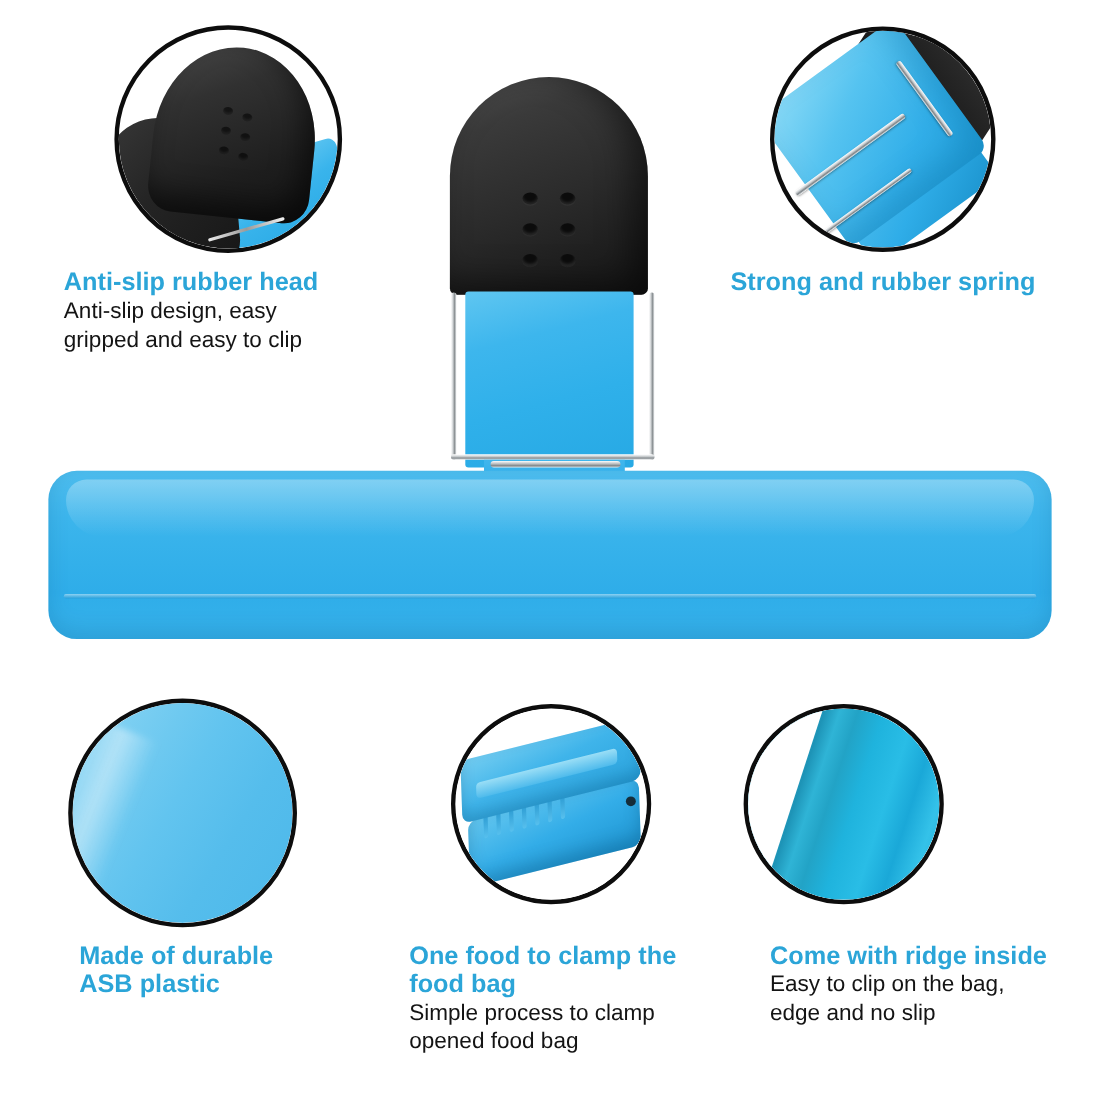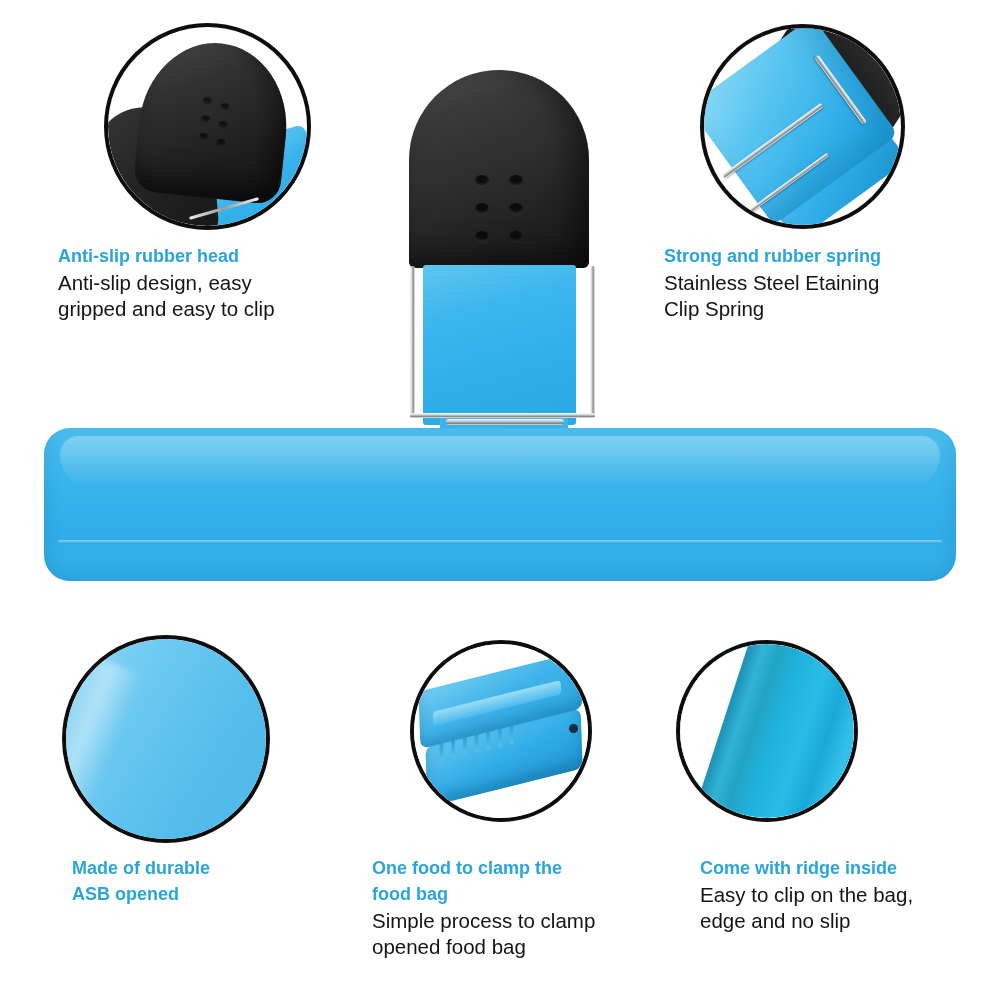--- a/index.html
+++ b/index.html
@@ -312,21 +312,21 @@
     left: 440px; top: 418px;
     width: 128px; height: 18px;
     background: linear-gradient(180deg, #3fb6ed, #33afe9);
   }
 
   
   .caption { position: absolute; }
   .caption .title {
     color: #2ba5d8;
     font-weight: bold;
-    font-size: 18px;
+    font-size: 23px;
     line-height: 26px;
     margin: 0 0 1px 0;
     white-space: pre-line;
   }
   .caption .body {
     color: #141414;
     font-size: 20.5px;
     line-height: 26px;
     margin: 0;
     white-space: pre-line;
@@ -427,27 +427,25 @@
   </div>
 
   <div class="caption" id="caption-rubber-head">
     <p class="title">Anti-slip rubber head</p>
     <p class="body">Anti-slip design, easy
 gripped and easy to clip</p>
   </div>
 
   <div class="caption" id="caption-spring">
     <p class="title">Strong and rubber spring</p>
-    <p class="body">Stainless Steel Etaining
-Clip Spring</p>
   </div>
 
   <div class="caption" id="caption-plastic">
     <p class="title">Made of durable
-ASB opened</p>
+ASB plastic</p>
   </div>
 
   <div class="caption" id="caption-clamp">
     <p class="title">One food to clamp the
 food bag</p>
     <p class="body">Simple process to clamp
 opened food bag</p>
   </div>
 
   <div class="caption" id="caption-ridge">

